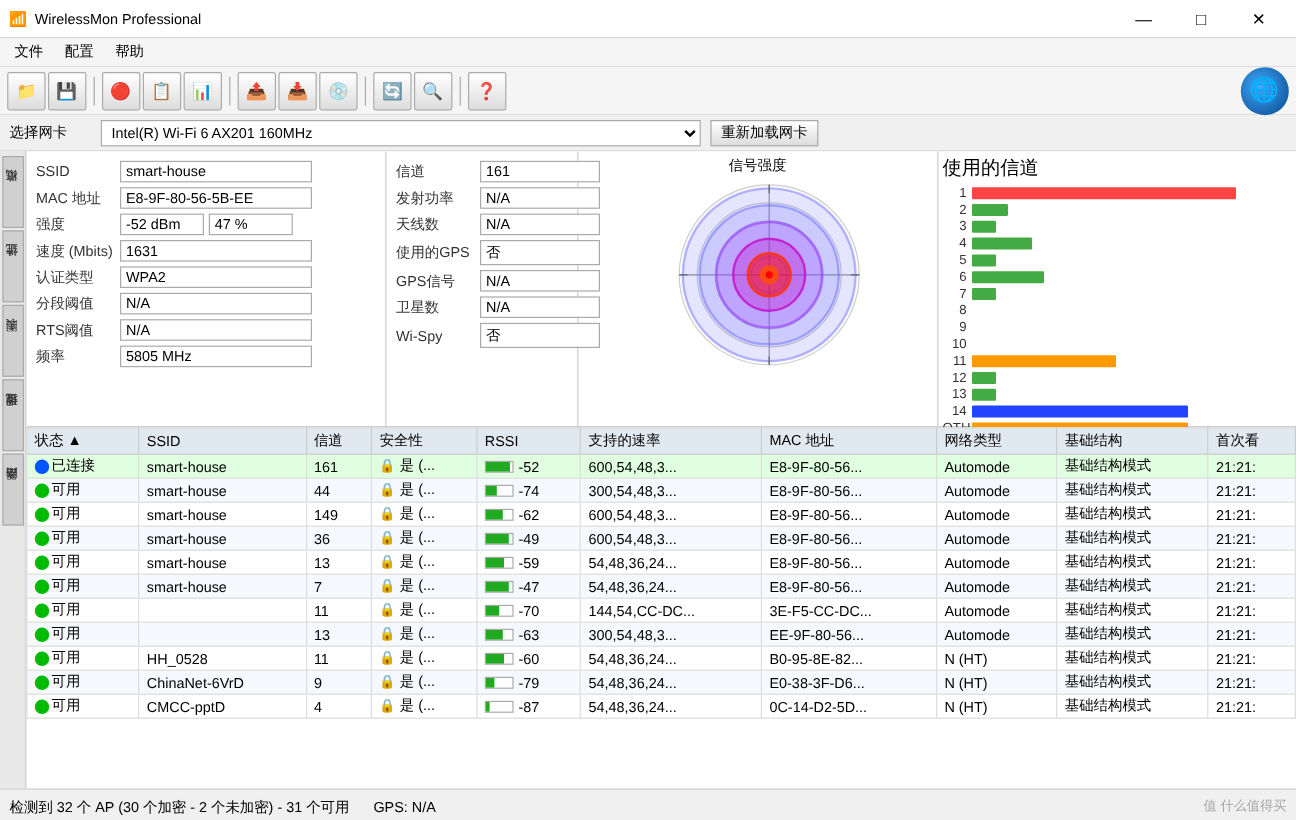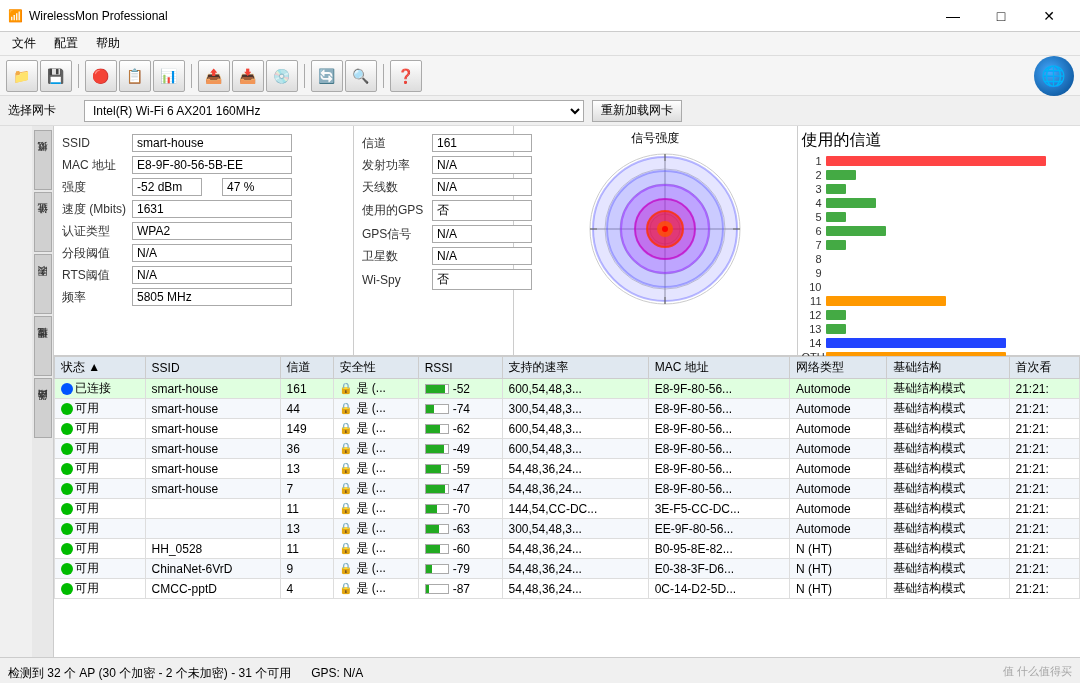--- a/index.html
+++ b/index.html
@@ -74,21 +74,20 @@
       height: 22px; padding: 0 8px;
       border: 1px solid #aaa;
       background: linear-gradient(#fff, #ddd);
       cursor: pointer;
       font-size: 12px;
     }
 
     .main-area {
       display: flex;
       height: calc(683px - 32px - 24px - 40px - 30px - 26px);
-      margin-left: 32px;
     }
 
     .left-sidebar {
       width: 22px;
       background: #e8e8e8;
       border-right: 1px solid #ccc;
       display: flex;
       flex-direction: column;
       align-items: center;
       padding: 4px 0;
@@ -136,21 +135,21 @@
     }
     .info-label { width: 70px; color: #333; flex-shrink: 0; }
     .info-value {
       border: 1px solid #aaa;
       background: white;
       padding: 1px 4px;
       min-width: 100px;
       font-size: 12px;
     }
     .info-value-wide { min-width: 160px; }
-    .info-strength { display: flex; gap: 20px; }
+    .info-strength { display: flex; gap: 4px; }
     .info-strength .info-value { min-width: 70px; }
 
     .info-mid {
       width: 160px;
       padding: 8px;
       border-right: 1px solid #ccc;
     }
 
     .signal-panel {
       flex: 1;

